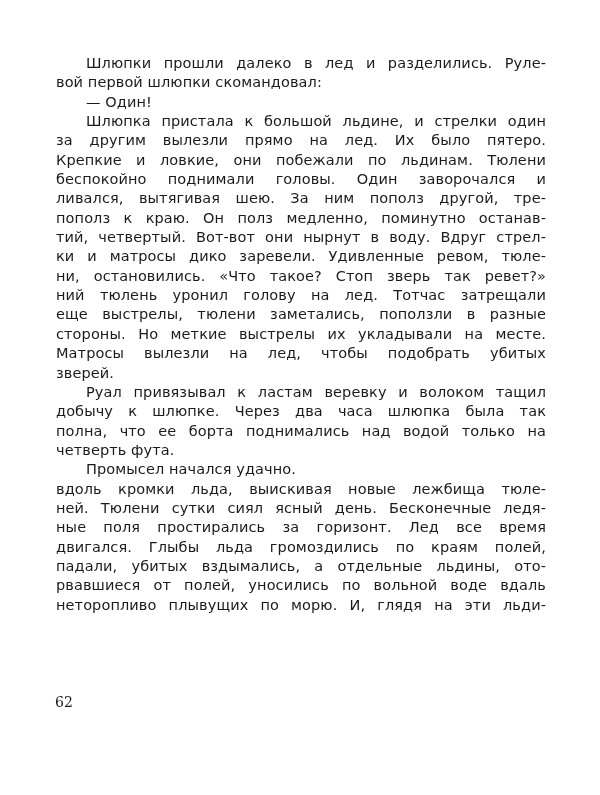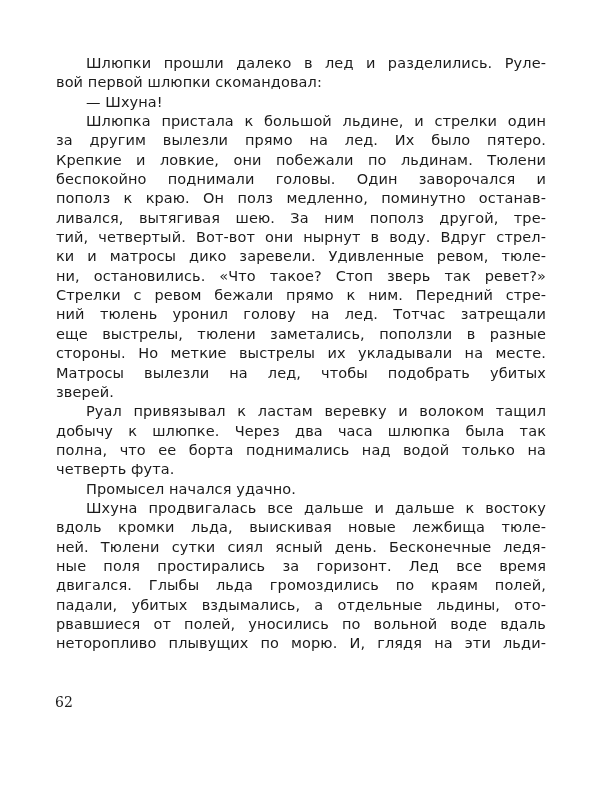--- a/index.html
+++ b/index.html
@@ -57,54 +57,52 @@
 
 <div class="page">
   <div class="body-text">
 
     <div class="para">
       <div class="ln first">Шлюпки прошли далеко в лед и разделились. Руле-</div>
       <div class="ln end">вой первой шлюпки скомандовал:</div>
     </div>
 
     <div class="para">
-      <div class="ln first end">— Шхуна!</div>
+      <div class="ln first end">— Один!</div>
     </div>
 
     <div class="para">
       <div class="ln first">Шлюпка пристала к большой льдине, и стрелки один</div>
       <div class="ln">за другим вылезли прямо на лед. Их было пятеро.</div>
       <div class="ln">Крепкие и ловкие, они побежали по льдинам. Тюлени</div>
       <div class="ln">беспокойно поднимали головы. Один заворочался и</div>
+      <div class="ln">ливался, вытягивая шею. За ним пополз другой, тре-</div>
       <div class="ln">пополз к краю. Он полз медленно, поминутно останав-</div>
-      <div class="ln">ливался, вытягивая шею. За ним пополз другой, тре-</div>
       <div class="ln">тий, четвертый. Вот-вот они нырнут в воду. Вдруг стрел-</div>
       <div class="ln">ки и матросы дико заревели. Удивленные ревом, тюле-</div>
       <div class="ln">ни, остановились. «Что такое? Стоп зверь так ревет?»</div>
-      <div class="ln">Стрелки с ревом бежали прямо к ним. Передний стре-</div>
       <div class="ln">ний тюлень уронил голову на лед. Тотчас затрещали</div>
       <div class="ln">еще выстрелы, тюлени заметались, поползли в разные</div>
       <div class="ln">стороны. Но меткие выстрелы их укладывали на месте.</div>
       <div class="ln">Матросы вылезли на лед, чтобы подобрать убитых</div>
       <div class="ln end">зверей.</div>
     </div>
 
     <div class="para">
       <div class="ln first">Руал привязывал к ластам веревку и волоком тащил</div>
       <div class="ln">добычу к шлюпке. Через два часа шлюпка была так</div>
       <div class="ln">полна, что ее борта поднимались над водой только на</div>
       <div class="ln end">четверть фута.</div>
     </div>
 
     <div class="para">
       <div class="ln first end">Промысел начался удачно.</div>
     </div>
 
     <div class="para">
-      <div class="ln first">Шхуна продвигалась все дальше и дальше к востоку</div>
       <div class="ln">вдоль кромки льда, выискивая новые лежбища тюле-</div>
       <div class="ln">ней. Тюлени сутки сиял ясный день. Бесконечные ледя-</div>
       <div class="ln">ные поля простирались за горизонт. Лед все время</div>
       <div class="ln">двигался. Глыбы льда громоздились по краям полей,</div>
       <div class="ln">падали, убитых вздымались, а отдельные льдины, ото-</div>
       <div class="ln">рвавшиеся от полей, уносились по вольной воде вдаль</div>
       <div class="ln">неторопливо плывущих по морю. И, глядя на эти льди-</div>
     </div>
 
   </div>

